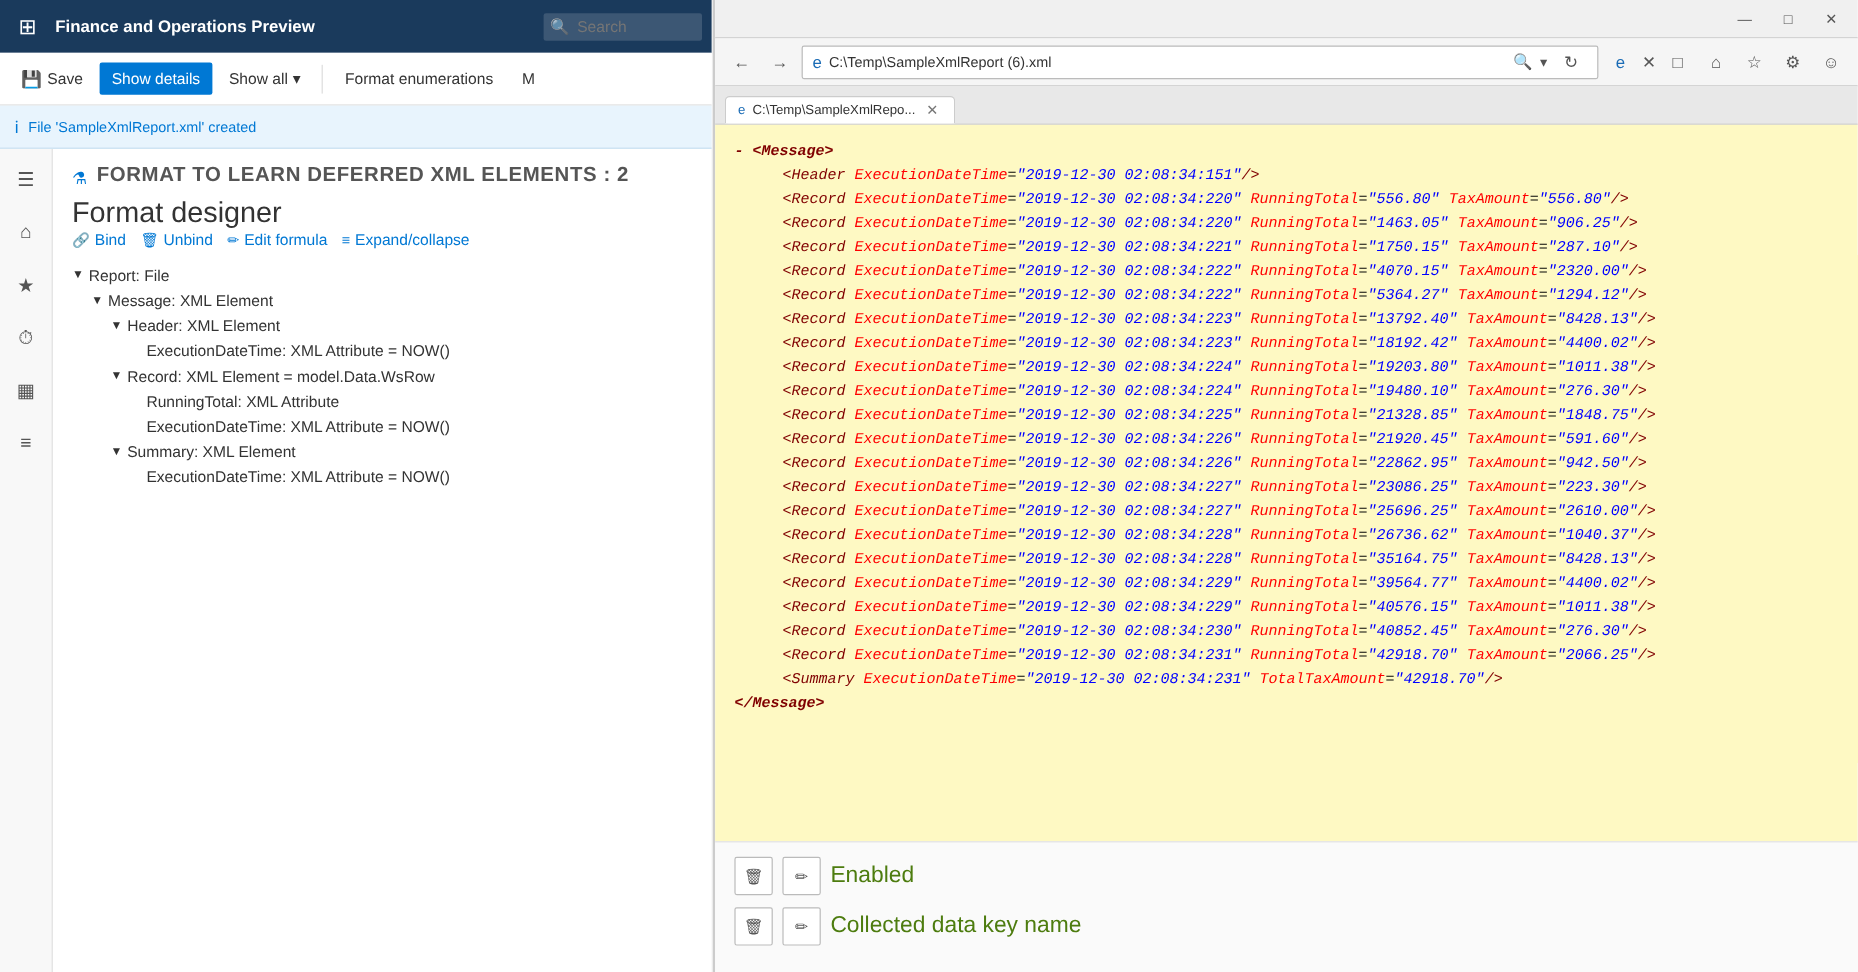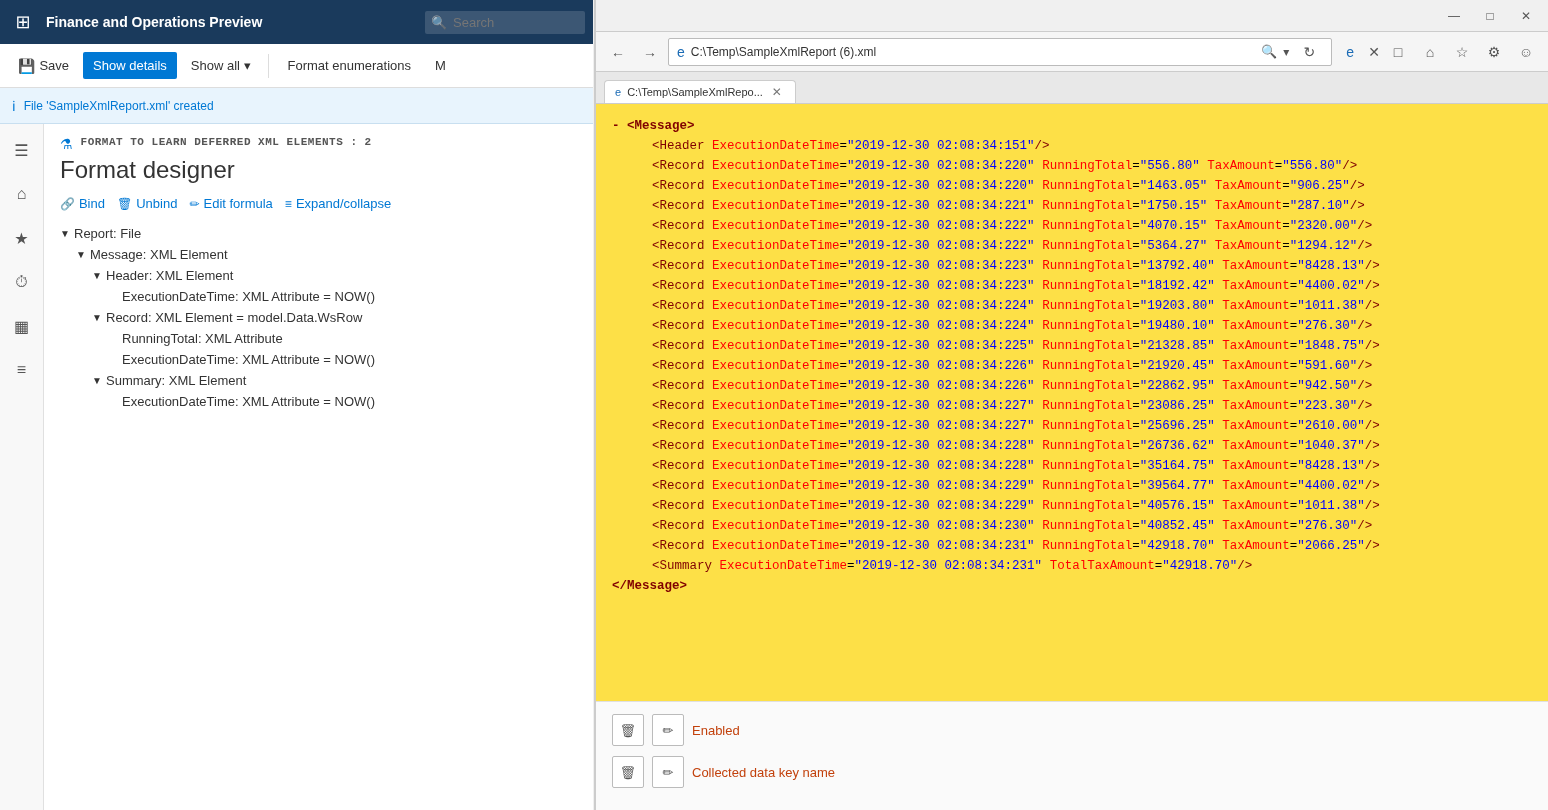--- a/index.html
+++ b/index.html
@@ -39,21 +39,21 @@
       font-weight: 600;
       flex: 1;
     }
     .nav-search {
       background: rgba(255,255,255,0.15);
       border: none;
       border-radius: 2px;
       color: #fff;
       padding: 4px 10px 4px 28px;
       font-size: 13px;
-      width: 160px;
+      width: 132px;
       position: relative;
     }
     .search-wrapper {
       position: relative;
       display: flex;
       align-items: center;
     }
     .search-icon-nav {
       position: absolute;
       left: 6px;
@@ -139,33 +139,31 @@
 
     
     .content-area {
       flex: 1;
       display: flex;
       flex-direction: column;
       overflow: hidden;
       padding: 12px 16px;
     }
     .format-label {
-      font-size: 11px;
+      font-size: 17px;
       color: #555;
       font-weight: 600;
       letter-spacing: 0.5px;
       text-transform: uppercase;
       margin-bottom: 4px;
-      font-family: Liberation Mono, monospace;
     }
     .format-title {
       font-size: 24px;
       font-weight: 300;
       color: #333;
-      margin-bottom: 12px;
     }
 
     
     .action-bar {
       display: flex;
       align-items: center;
       gap: 12px;
       margin-bottom: 12px;
     }
     .action-link {
@@ -320,21 +318,22 @@
     }
 
     
     .xml-content {
       flex: 1;
       overflow-y: auto;
       padding: 12px 16px;
       font-family: 'Courier New', Consolas, monospace;
       font-size: 12.5px;
       line-height: 1.6;
-      background: #fde047;
+      background: #fef9c3;
+      font-style: italic;
     }
     .xml-decl { color: #0000ff; }
     .xml-tag { color: #800000; }
     .xml-attr { color: #ff0000; }
     .xml-val { color: #0000ff; }
 
     
     .right-bottom {
       border-top: 1px solid #e0e0e0;
       background: #fafafa;
@@ -353,21 +352,21 @@
       border: 1px solid #bbb;
       background: #fff;
       display: flex;
       align-items: center;
       justify-content: center;
       cursor: pointer;
       font-size: 13px;
       color: #555;
       border-radius: 2px;
     }
-    .prop-label { font-size: 13px; color: #c2410c; }
+    .prop-label { font-size: 19px; color: #4d7c0f; }
   </style>
 </head>
 <body>
 
 <div class="left-panel">
 
   <div class="top-nav">
     <div class="nav-grid-icon">⊞</div>
     <span class="nav-title">Finance and Operations Preview</span>
     <div class="search-wrapper">

